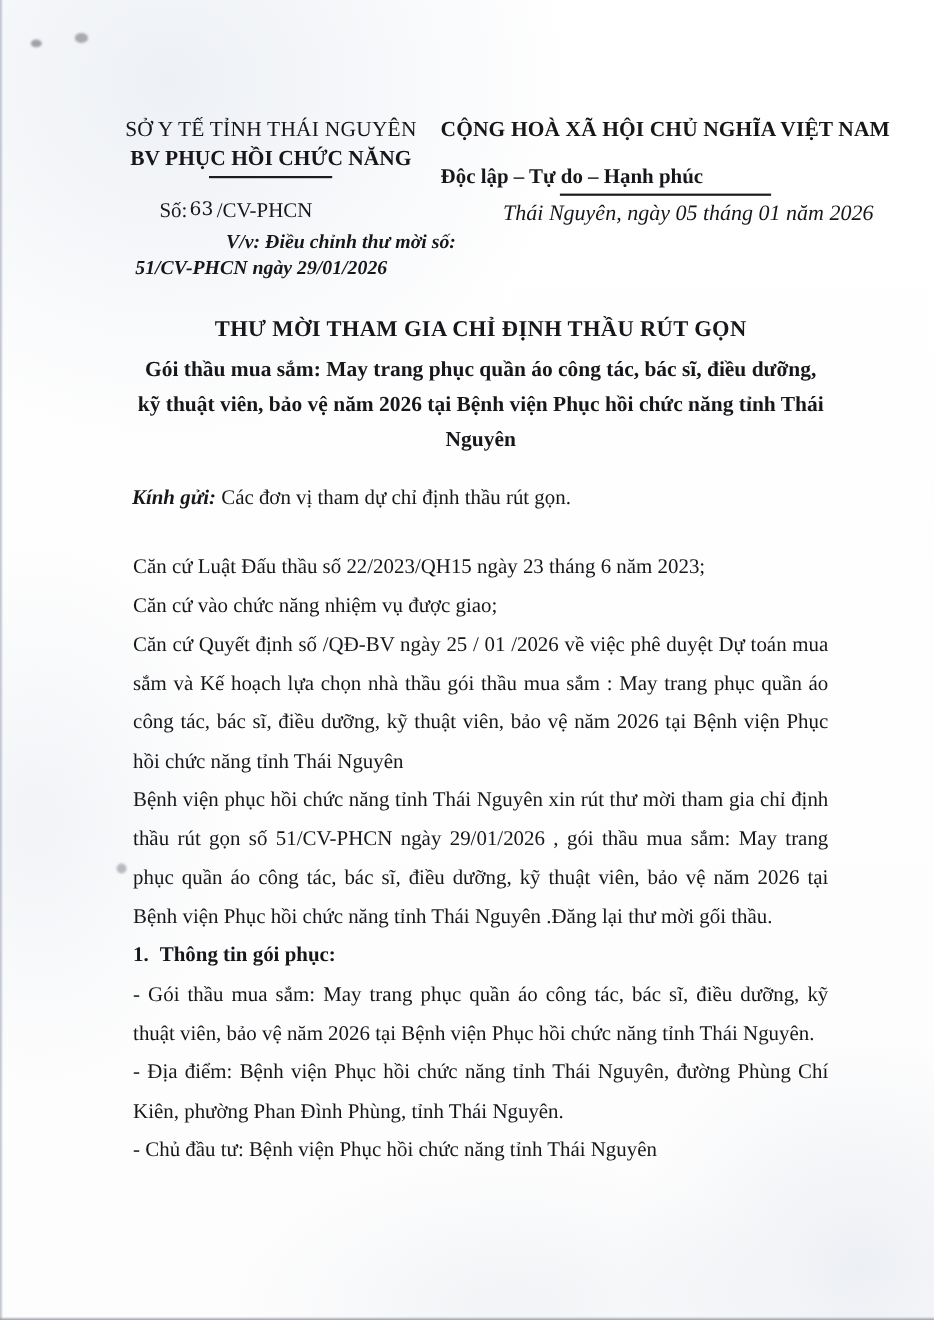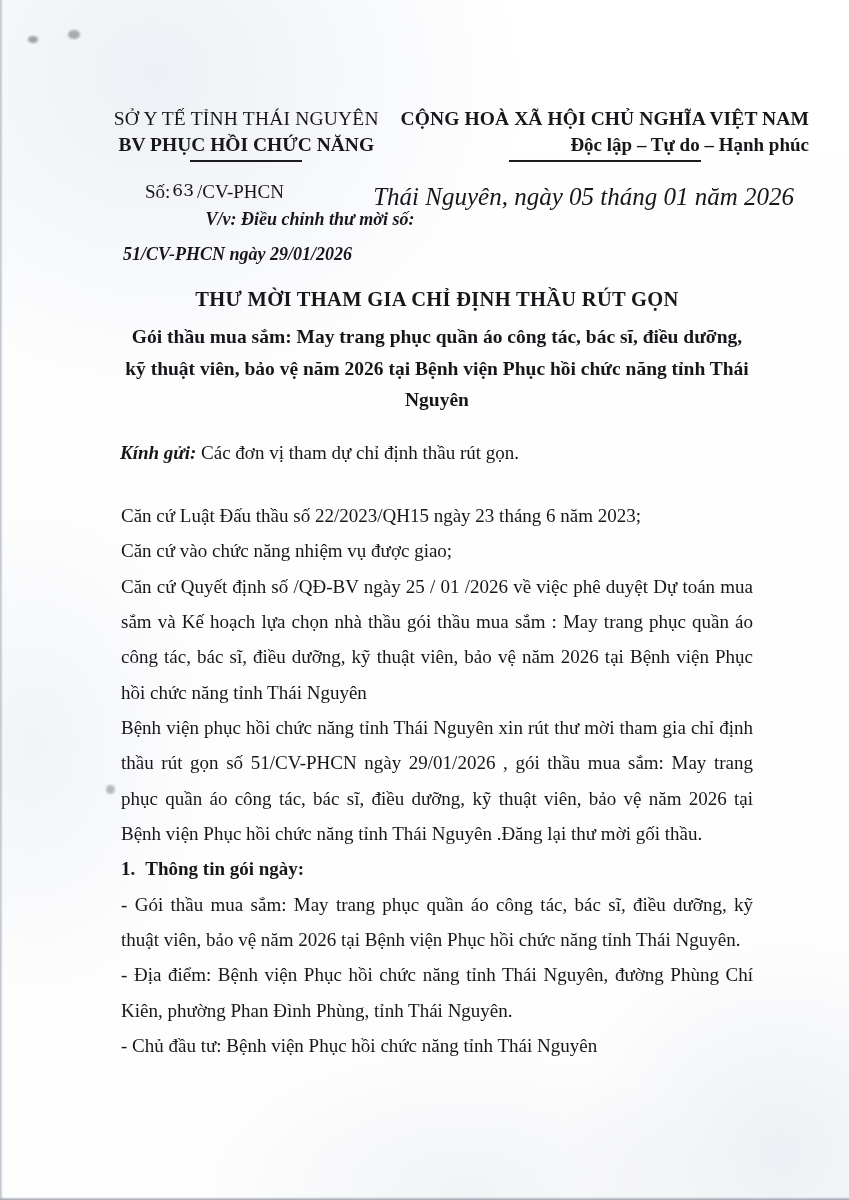--- a/index.html
+++ b/index.html
@@ -65,21 +65,21 @@
     display: flex;
     align-items: flex-start;
   }
   .hdr-left {
     width: 330px;
     margin-left: 92px;
     text-align: center;
   }
   .hdr-right {
     flex: 1;
-    text-align: right;
+    text-align: left;
     padding-right: 40px;
   }
   .org-line1 {
     font-size: 19.5px;
     letter-spacing: .2px;
     white-space: nowrap;
   }
   .org-line2 {
     font-size: 19.5px;
     font-weight: bold;
@@ -88,21 +88,21 @@
   }
   .nation-line1 {
     font-size: 19.5px;
     font-weight: bold;
     letter-spacing: .1px;
     white-space: nowrap;
   }
   .nation-line2 {
     font-size: 19px;
     font-weight: bold;
-    margin-top: 4px;
+    margin-top: 20px;
     white-space: nowrap;
   }
   .rule {
     height: 1.6px;
     background: #1b1b20;
     margin: 4px auto 0 auto;
   }
   .rule-left  { width: 112px; }
   .rule-right { width: 192px; }
 
@@ -128,30 +128,30 @@
     font-style: italic;
     font-weight: 600;
     margin-top: 6px;
     white-space: nowrap;
     text-align: center;
   }
   .vv-line2 {
     font-size: 18px;
     font-style: italic;
     font-weight: 600;
-    margin-top: 14px;
+    margin-top: 3px;
     margin-left: -22px;
     white-space: nowrap;
   }
 
   .dateline {
     position: absolute;
     right: 55px;
     top: 183px;
-    font-size: 25px;
+    font-size: 20px;
     font-style: italic;
     white-space: nowrap;
   }
 
   
   .title-wrap {
     position: absolute;
     left: 120px;
     right: 95px;
     top: 288px;
@@ -253,21 +253,21 @@
       <b>Kính gửi:</b>
       <span>Các đơn vị tham dự chỉ định thầu rút gọn.</span>
     </div>
 
     <div class="body">
       <p class="p-ind-sm">Căn cứ Luật Đấu thầu số 22/2023/QH15 ngày 23 tháng 6 năm 2023;</p>
       <p class="p-ind-sm">Căn cứ vào chức năng nhiệm vụ được giao;</p>
       <p class="p-ind-sm">Căn cứ Quyết định số   /QĐ-BV ngày  25 / 01  /2026 về việc phê duyệt Dự toán mua sắm và Kế hoạch lựa chọn nhà thầu gói thầu mua sắm : May trang phục quần áo công tác, bác sĩ, điều dưỡng, kỹ thuật viên, bảo vệ năm  2026 tại Bệnh viện Phục hồi chức năng tỉnh Thái Nguyên</p>
       <p class="p-indent">Bệnh viện phục hồi chức  năng tỉnh Thái Nguyên  xin rút thư mời tham gia chỉ định thầu rút gọn số 51/CV-PHCN ngày 29/01/2026 , gói thầu mua sắm: May trang phục quần áo công tác, bác sĩ, điều dưỡng, kỹ thuật viên, bảo vệ năm  2026 tại Bệnh viện Phục hồi chức năng tỉnh Thái Nguyên .Đăng lại thư mời gối thầu.</p>
       <p class="sec-head">
-        <span class="secnum">1.</span><span>Thông tin gói ngày:</span>
+        <span class="secnum">1.</span><span>Thông tin gói phục:</span>
       </p>
       <p class="p-dash">- Gói thầu mua sắm: May trang phục quần áo công tác, bác sĩ, điều dưỡng, kỹ thuật viên, bảo vệ năm  2026 tại Bệnh viện Phục hồi chức năng tỉnh Thái Nguyên.</p>
       <p class="p-dash">- Địa điểm: Bệnh viện Phục hồi chức năng tỉnh Thái Nguyên, đường Phùng Chí Kiên, phường Phan Đình Phùng, tỉnh Thái Nguyên.</p>
       <p class="p-dash">- Chủ đầu tư: Bệnh viện Phục hồi chức năng tỉnh Thái Nguyên</p>
     </div>
 
   </div>
 </div>
 
 </body></html>

